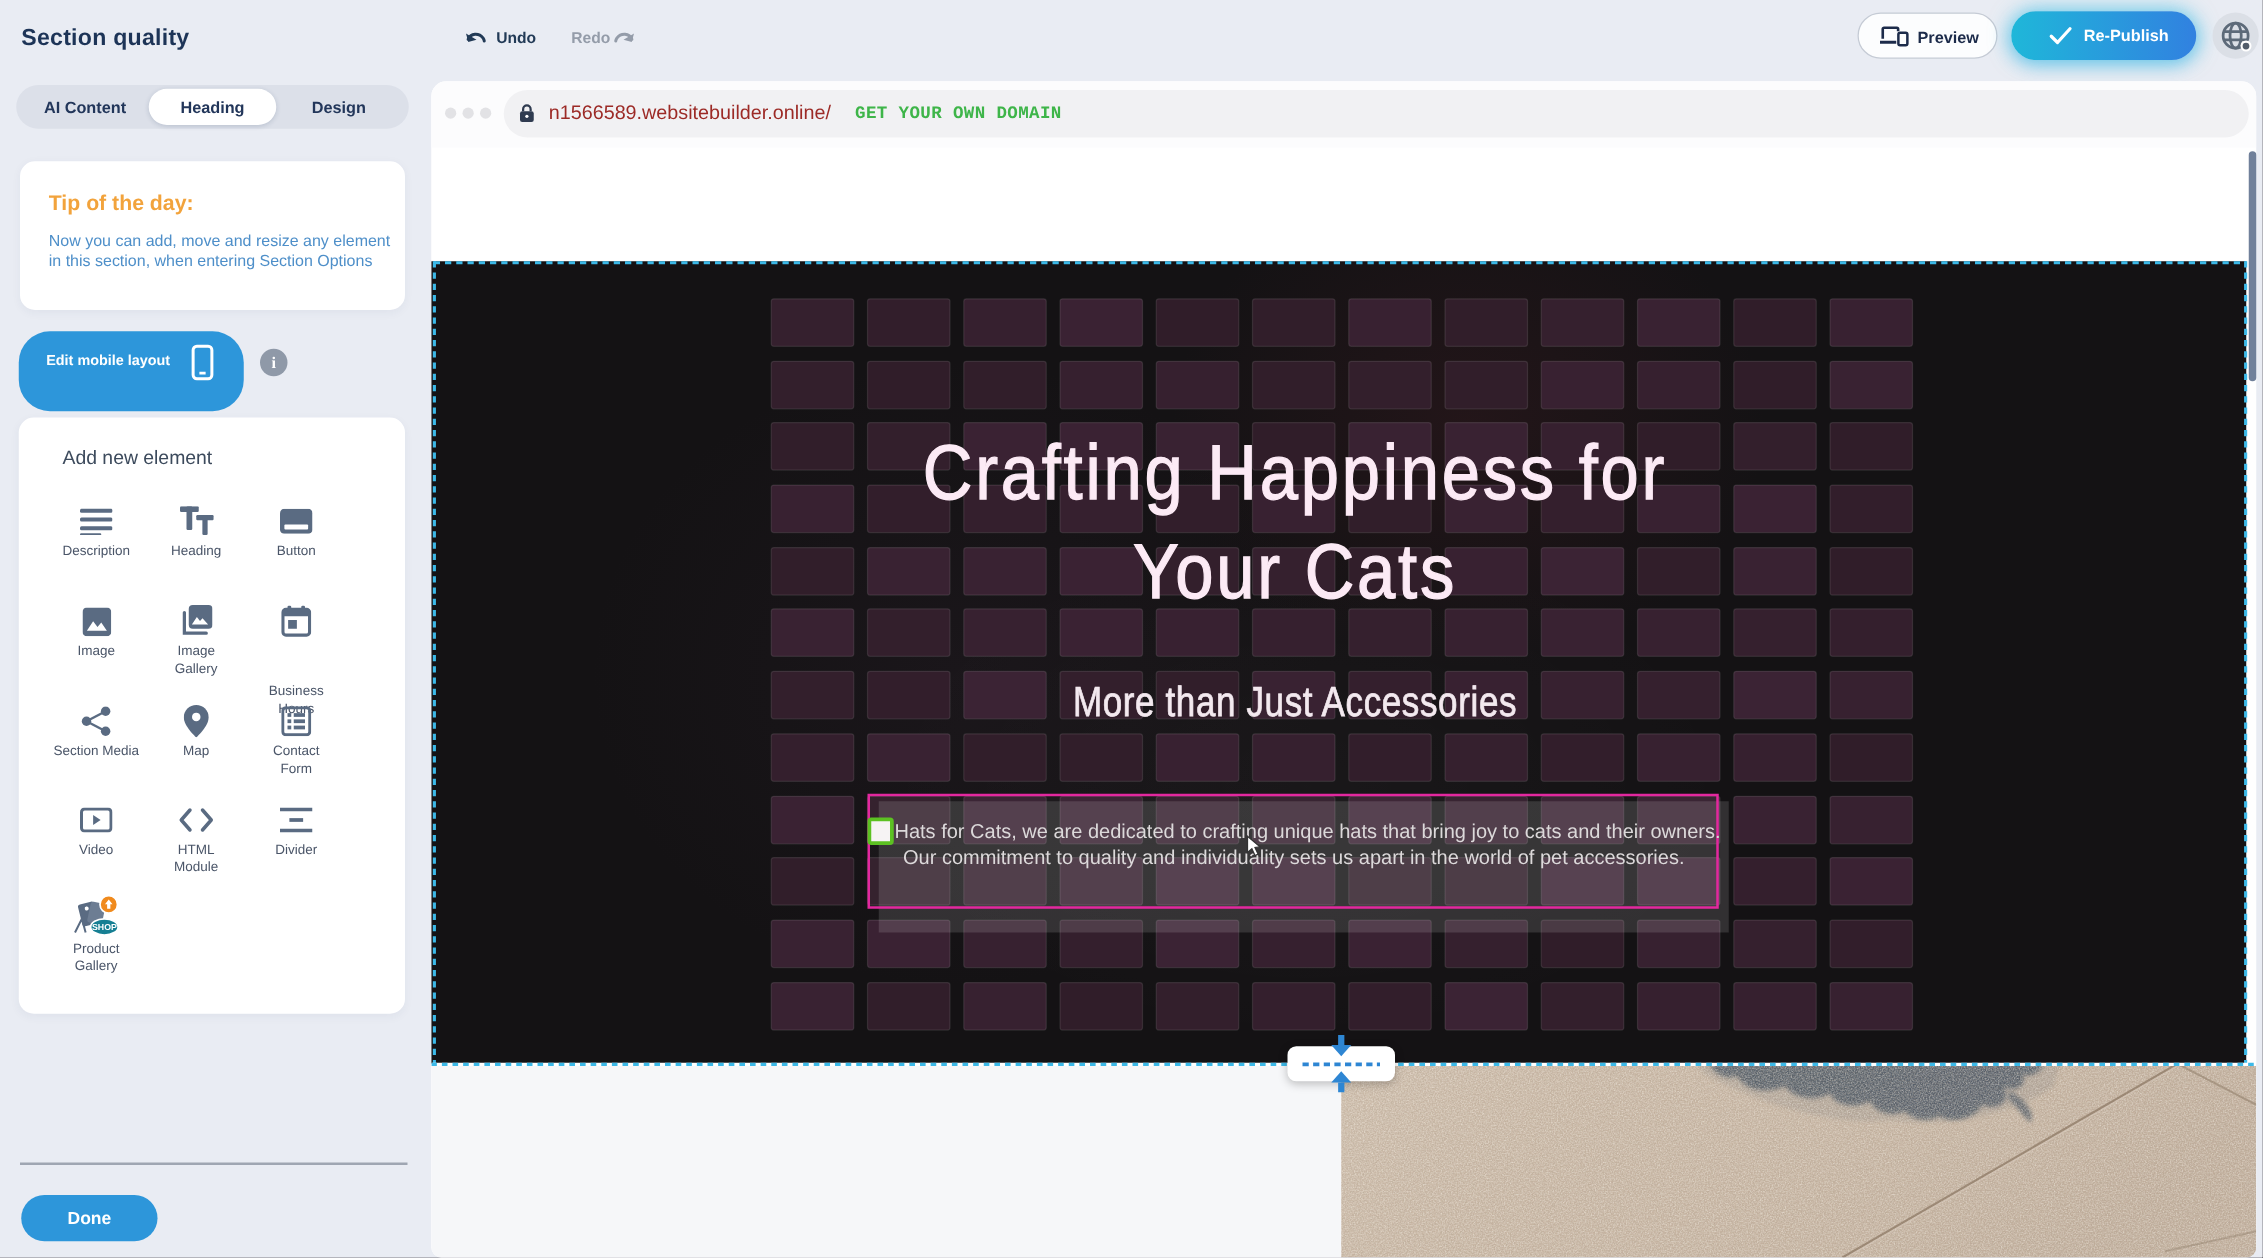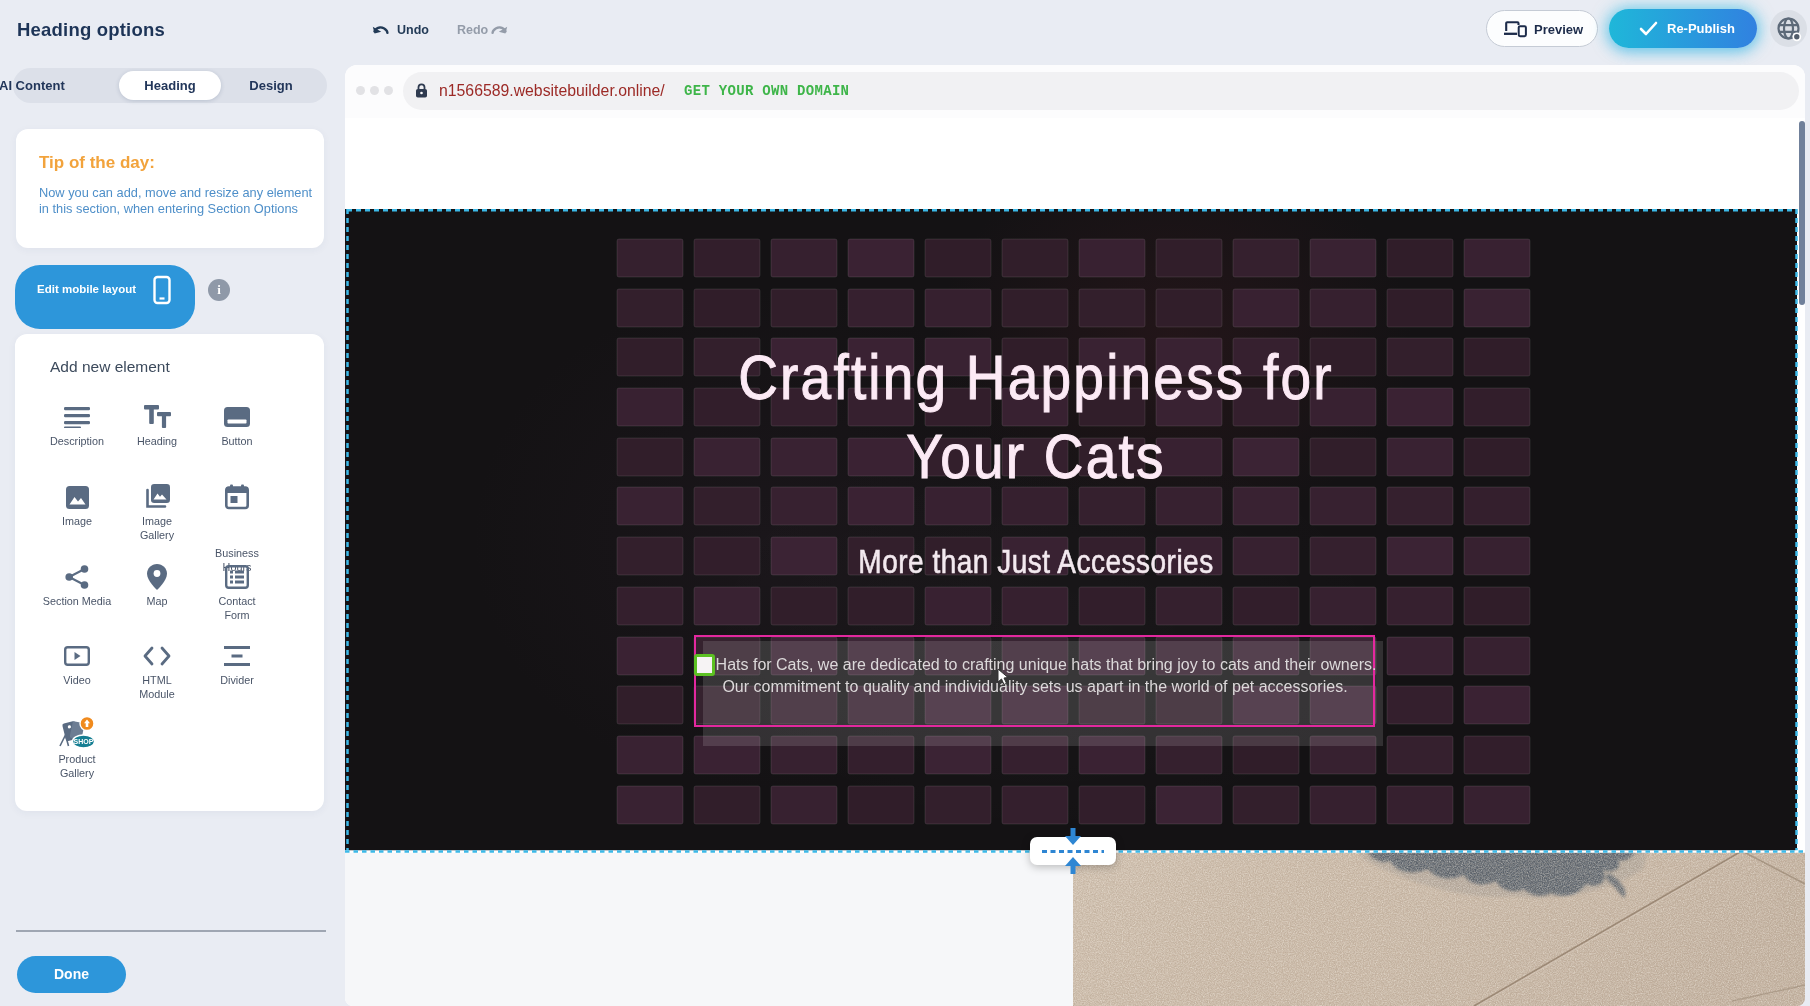--- a/index.html
+++ b/index.html
@@ -1,20 +1,20 @@
 <!DOCTYPE html>
 <html><head><meta charset="utf-8">
 <style>
 * { margin:0; padding:0; box-sizing:border-box; }
 html,body { width:1810px; height:1006px; overflow:hidden; background:#e9ecf3; font-family:"Liberation Sans", sans-serif; }
 .abs { position:absolute; }
 </style></head>
 <body>
 
-<div class="abs" style="left:17px;top:19px;font-size:18.5px;font-weight:bold;color:#1d3457;letter-spacing:0.2px;">Heading options</div>
+<div class="abs" style="left:17px;top:19px;font-size:18.5px;font-weight:bold;color:#1d3457;letter-spacing:0.2px;">Section quality</div>
 
 <div class="abs" style="left:372px;top:20px;width:160px;height:20px;">
   <svg width="17" height="15" viewBox="0 0 17 15" style="position:absolute;left:0;top:2px;">
     <path d="M2.5 9.5 C4.5 4.5, 11 4, 14.5 8.5 C15 9.2 15.3 10 15.4 10.8" fill="none" stroke="#223a56" stroke-width="2.4" stroke-linecap="round"></path>
     <path d="M0.8 4.8 L2.6 11.6 L9.2 9.8 Z" fill="#223a56"></path>
   </svg>
   <span style="position:absolute;left:25px;top:3px;font-size:12.5px;font-weight:bold;color:#223a56;">Undo</span>
 </div>
 <div class="abs" style="left:457px;top:20px;width:140px;height:20px;">
   <span style="position:absolute;left:0;top:3px;font-size:12.5px;font-weight:bold;color:#949ca9;">Redo</span>
@@ -45,21 +45,21 @@
     <circle cx="13.5" cy="13.5" r="10" fill="none" stroke="#5d6a79" stroke-width="2.2"></circle>
     <ellipse cx="13.5" cy="13.5" rx="4.5" ry="10" fill="none" stroke="#5d6a79" stroke-width="2.2"></ellipse>
     <path d="M4.2 10.2 h18.6 M4.2 16.8 h18.6" stroke="#5d6a79" stroke-width="2.2" fill="none"></path>
     <circle cx="21.8" cy="21.8" r="4.4" fill="#fff"></circle>
     <circle cx="21.8" cy="21.8" r="2.7" fill="#525d6b"></circle>
   </svg>
 </div>
 
 <div class="abs" style="left:13px;top:68px;width:314px;height:35px;border-radius:18px;background:#dce0e9;">
   <div class="abs" style="left:106px;top:3px;width:102px;height:29px;border-radius:15px;background:#fff;box-shadow:0 1px 4px rgba(30,50,90,0.18);"></div>
-  <div class="abs" style="left:-14px;top:10px;width:138px;font-size:13px;font-weight:bold;color:#22365a;">AI Content</div>
+  <div class="abs" style="left:-14px;top:10px;width:138px;text-align:center;font-size:13px;font-weight:bold;color:#22365a;">AI Content</div>
   <div class="abs" style="left:106px;top:10px;width:102px;text-align:center;font-size:13px;font-weight:bold;color:#22365a;">Heading</div>
   <div class="abs" style="left:205px;top:10px;width:106px;text-align:center;font-size:13px;font-weight:bold;color:#22365a;">Design</div>
 </div>
 
 <div class="abs" style="left:16px;top:129px;width:308px;height:119px;border-radius:12px;background:#fff;box-shadow:0 2px 8px rgba(40,60,100,0.05);">
   <div class="abs" style="left:23px;top:24px;font-size:17px;font-weight:bold;color:#f2a33c;">Tip of the day:</div>
   <div class="abs" style="left:23px;top:56px;width:275px;font-size:12.8px;line-height:15.5px;color:#4e8fc9;">Now you can add, move and resize any element<br>in this section, when entering Section Options</div>
 </div>
 
 <div class="abs" style="left:15px;top:265px;width:180px;height:64px;border-radius:25px;background:#2d96da;">

